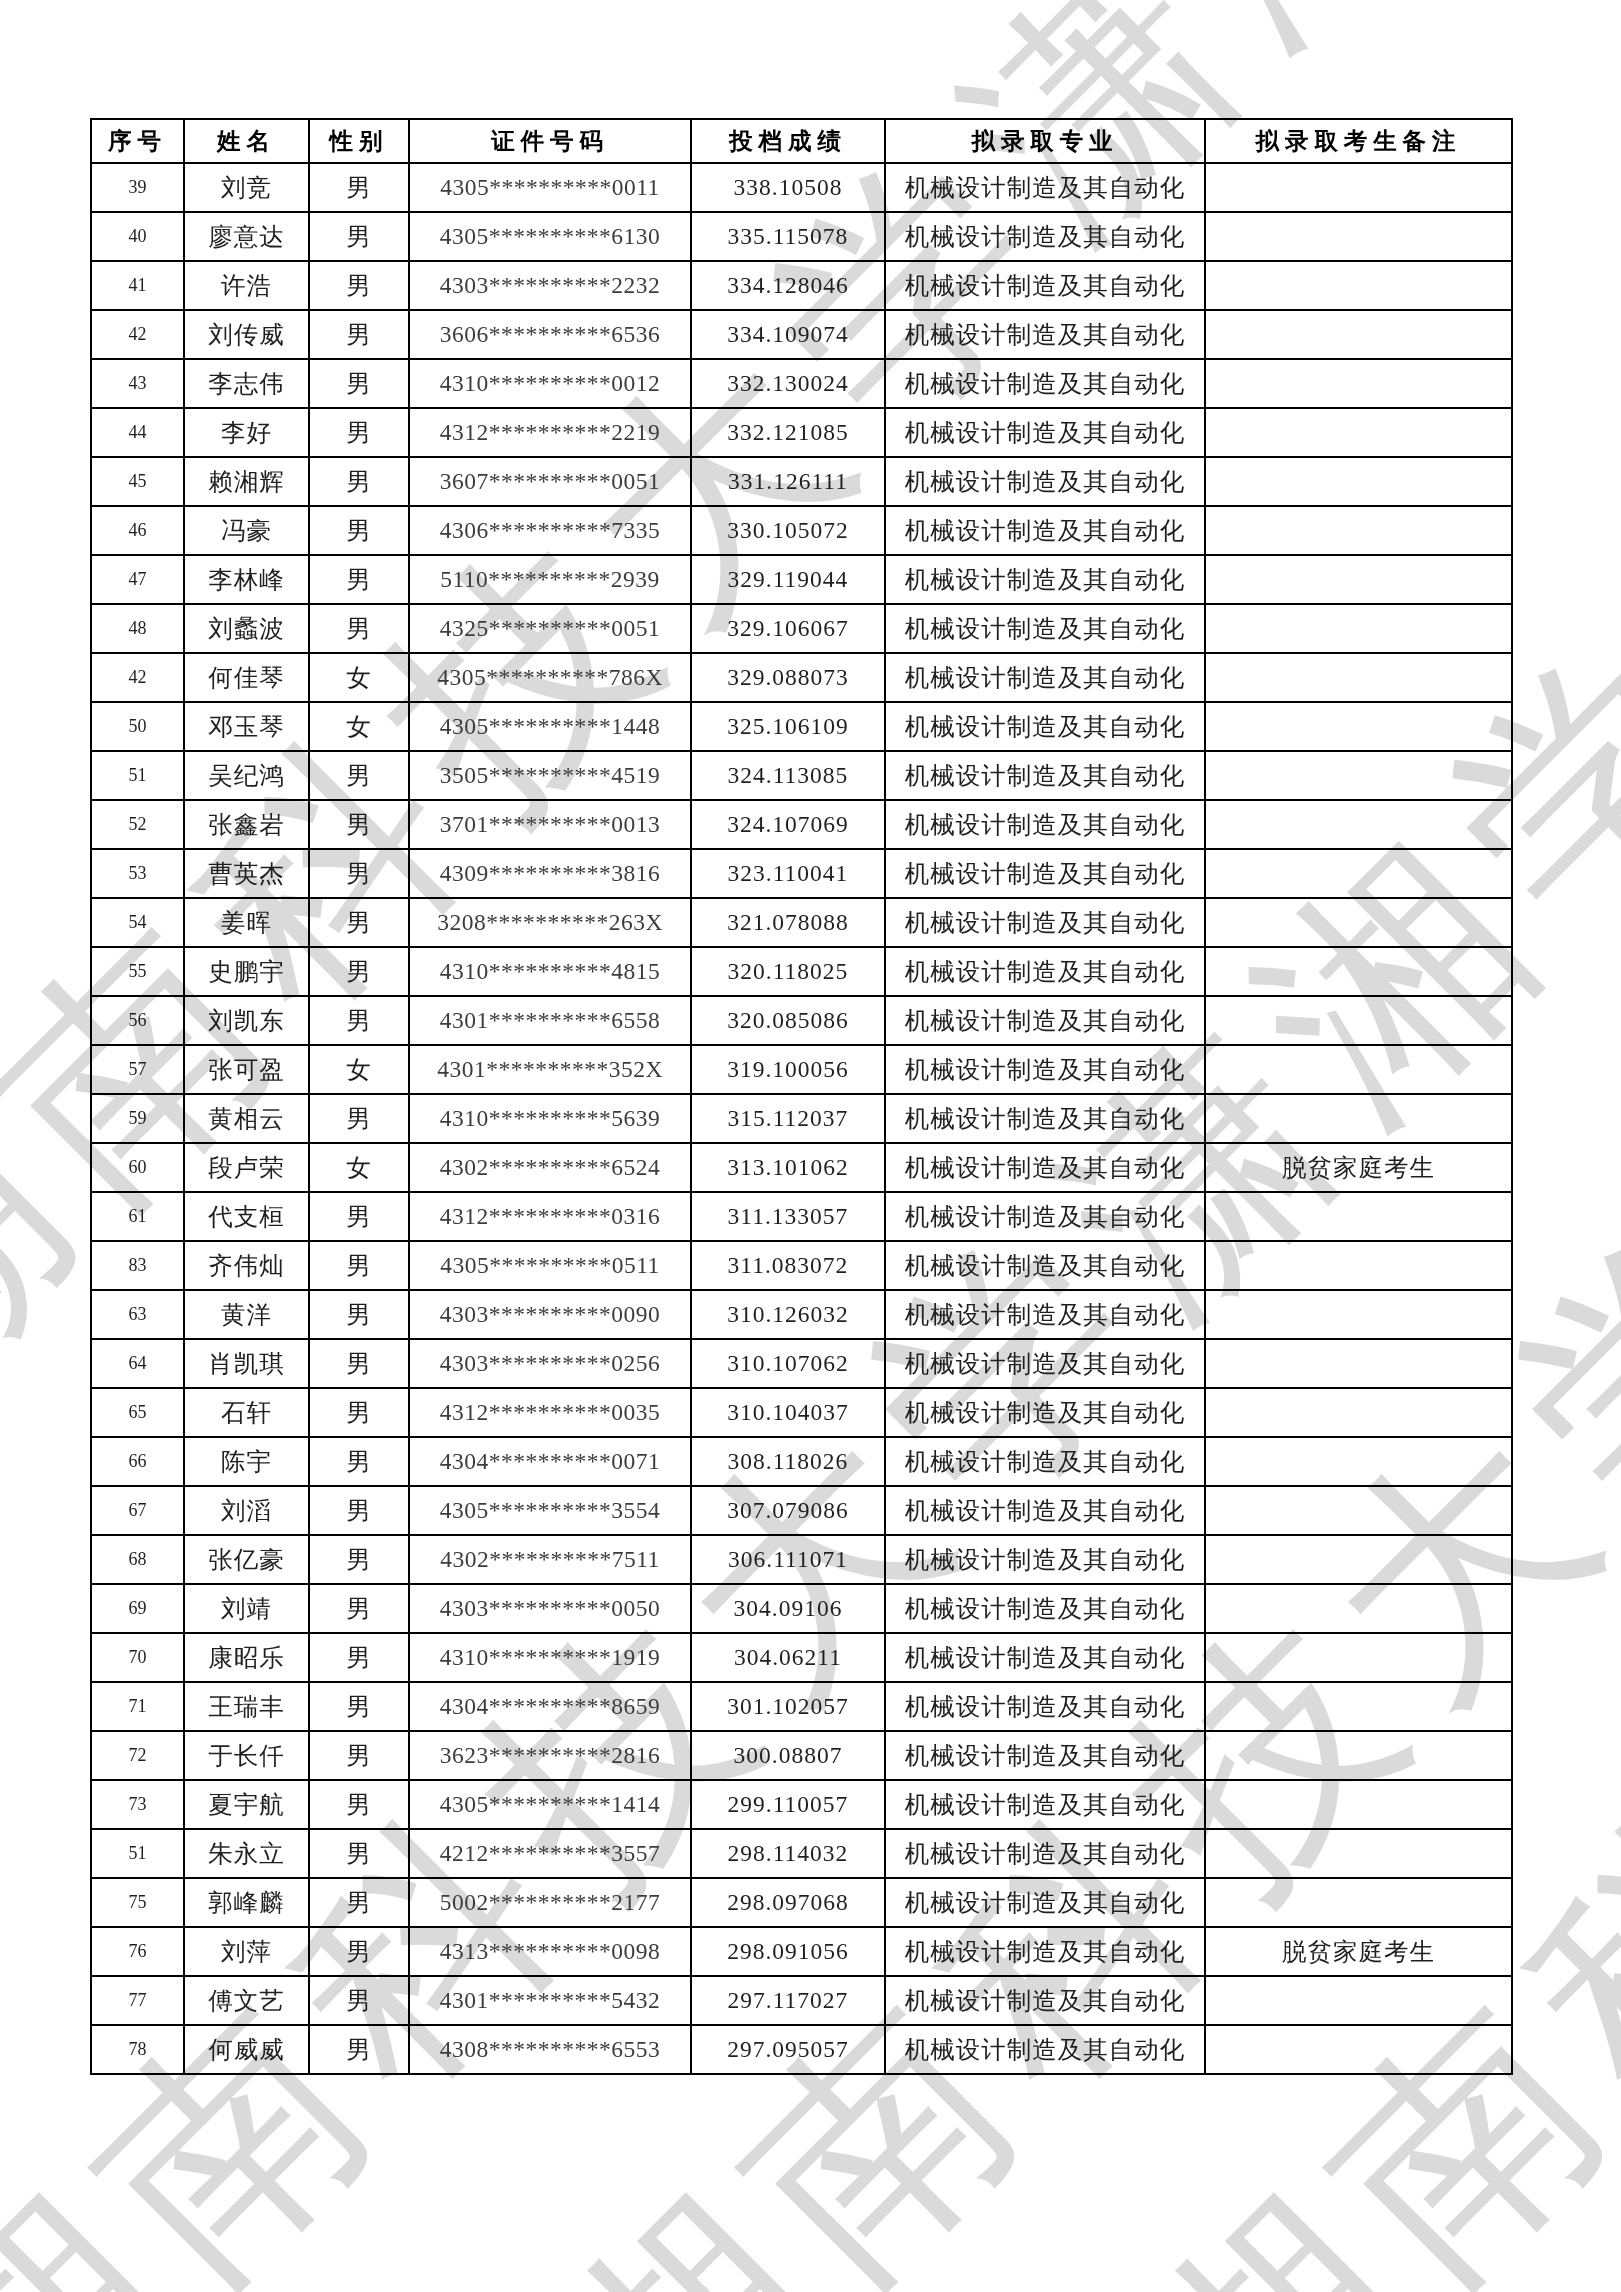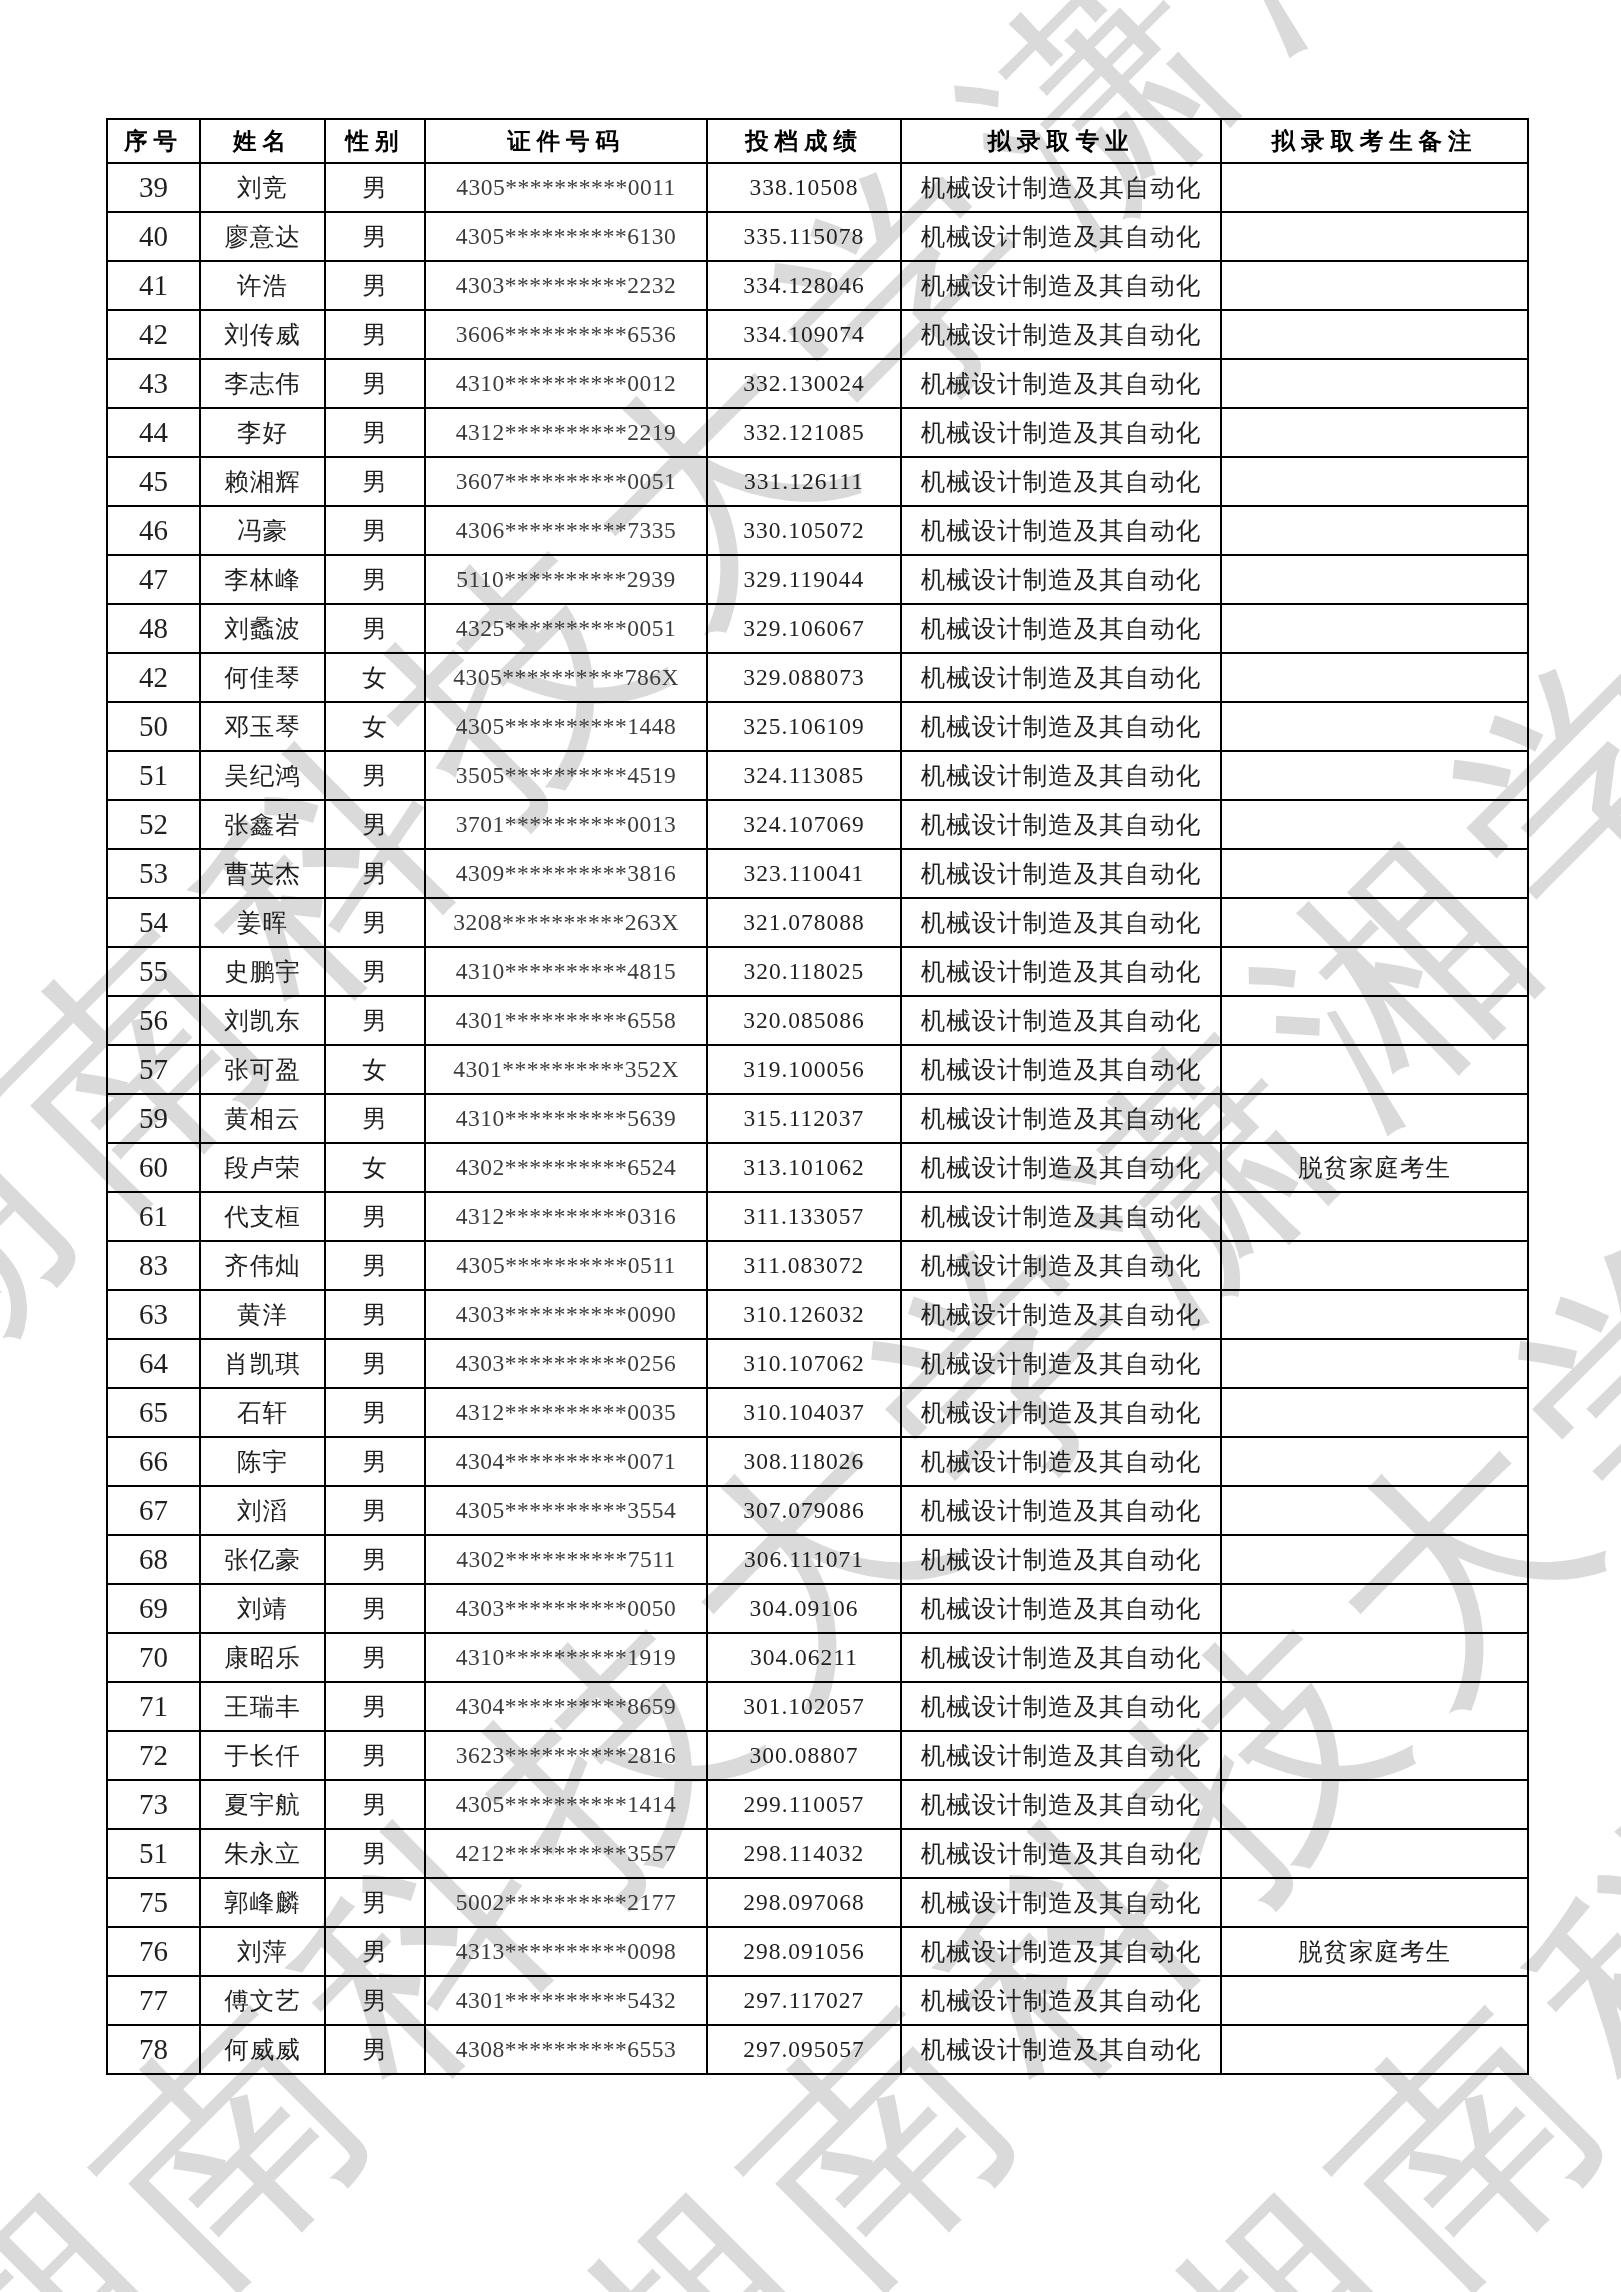--- a/index.html
+++ b/index.html
@@ -25,21 +25,21 @@
     font-size: 245px;
     letter-spacing: 29px;
     transform: rotate(-45deg);
     transform-origin: 0 50%;
     font-weight: 400;
     line-height: 1;
     user-select: none;
   }
   table.admission-table {
     position: absolute;
-    left: 106px;
+    left: 90px;
     top: 118px;
     width: 1421px;
     z-index: 1;
     border-collapse: collapse;
     table-layout: fixed;
     font-family: Liberation Serif, serif;
   }
   .admission-table th, .admission-table td {
     border: 2.9px solid #000000;
     text-align: center;
@@ -50,21 +50,21 @@
   }
   .admission-table thead tr { height: 44px; }
   .admission-table tbody tr { height: 49px; }
   .admission-table th {
     font-size: 23.5px;
     font-weight: bold;
     letter-spacing: 5.9px;
     color: #000000;
   }
   .admission-table td { font-size: 24.5px; color: #1f1f1f; }
-  td.cell-seq { font-size: 29px; }
+  td.cell-seq { font-size: 18px; }
   td.cell-id-number { font-size: 23.5px; color: #3c3c3c; letter-spacing: 0.5px; }
   td.cell-score { font-size: 23.5px; letter-spacing: 1px; }
   td.cell-name, td.cell-gender, td.cell-major, td.cell-remark { letter-spacing: 1px; }
 </style>
 </head>
 <body>
 
 <div class="watermark-layer" id="watermark-layer">
     <div class="wm-line" style="left: -147px; top: 1225px; color: rgb(218, 218, 218);">湖南科技大学潇湘学院</div>
     <div class="wm-line" style="left: -49px; top: 2303px; color: rgb(218, 218, 218);">湖南科技大学潇湘学院</div>

